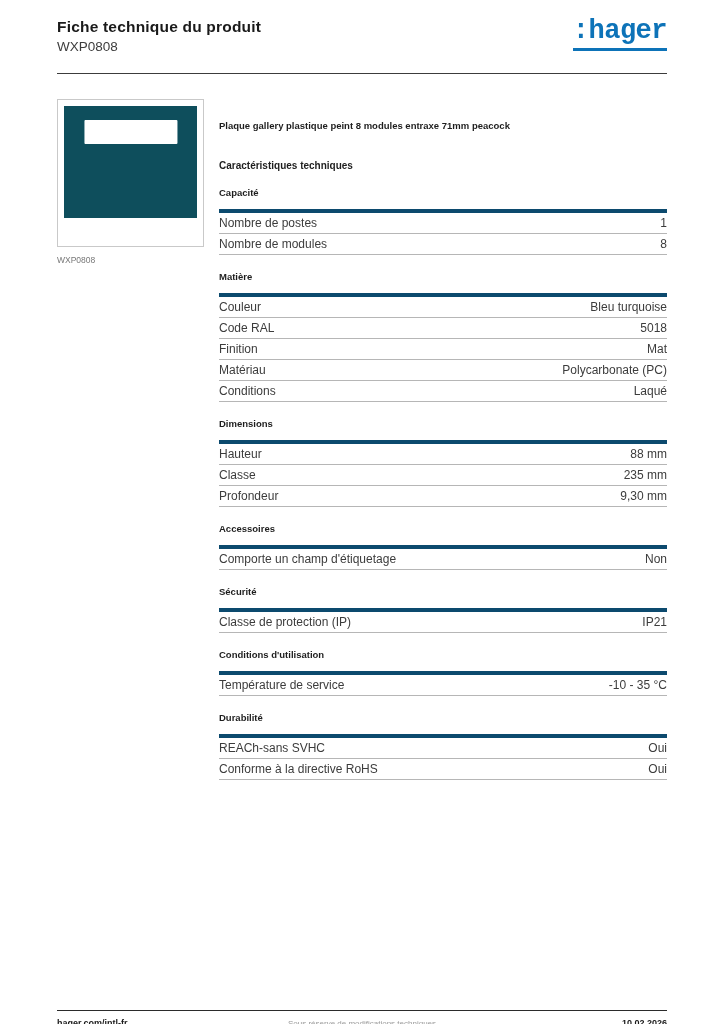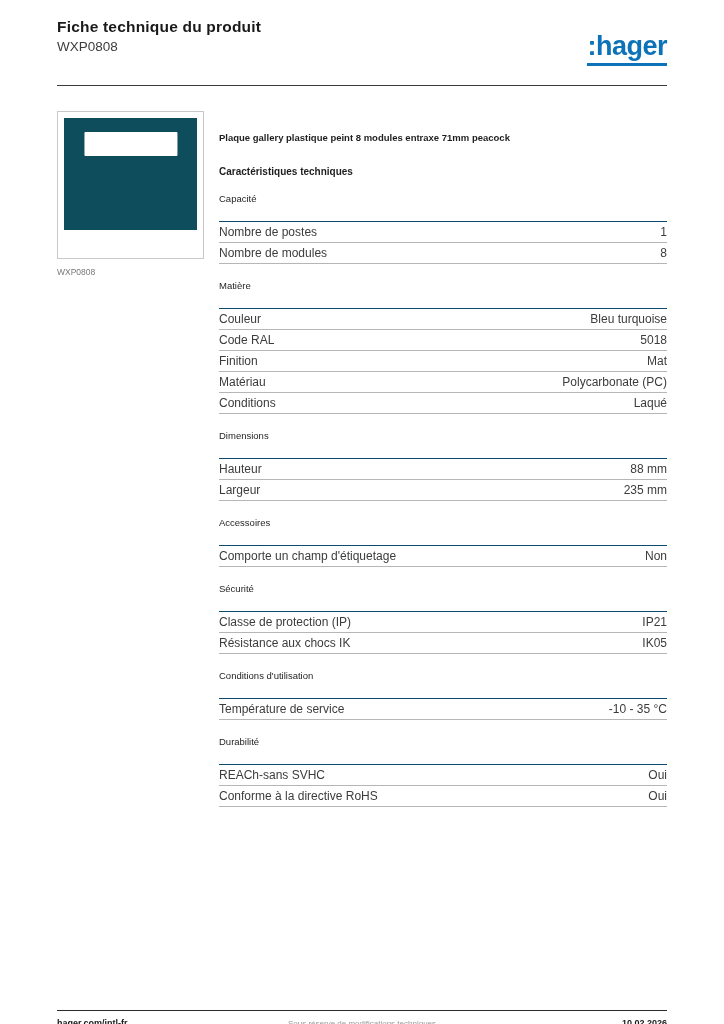--- a/index.html
+++ b/index.html
@@ -38,21 +38,22 @@
     margin-top:3px;
   }
   .logo{
     font-size:27px;
     font-weight:bold;
     color:var(--brand);
     line-height:1;
     letter-spacing:-0.5px;
     border-bottom:3px solid var(--brand);
     padding-bottom:3px;
-    margin-top:15px;
+    margin-top:0;
+    font-family:Liberation Mono, monospace;
   }
 
   
   .main{
     display:flex;
     margin:25px 57px 0 57px;
     gap:14px;
     align-items:flex-start;
   }
   .left-col{ width:148px; flex:0 0 148px; }
@@ -85,30 +86,30 @@
   .description{
     font-size:9.5px;
     font-weight:bold;
     color:#1e1e1e;
     margin-top:21px;
   }
   .tech-heading{
     font-size:10px;
     font-weight:bold;
     color:#1e1e1e;
-    margin-top:23px;
+    margin-top:29px;
   }
 
   .spec-section{ margin-top:16px; }
   .section-title{
     font-size:9.5px;
-    font-weight:normal;
+    font-weight:bold;
     color:#1e1e1e;
-    padding-bottom:17px;
-    border-bottom:1px solid #0c4a6e;
+    padding-bottom:11px;
+    border-bottom:4px solid #0c4a6e;
   }
   .spec-row{
     display:flex;
     justify-content:space-between;
     align-items:baseline;
     font-size:12px;
     color:#3c3c3c;
     padding:3px 0 3px 0;
     border-bottom:1px solid #b6b6b6;
   }
@@ -209,42 +210,42 @@
         </div>
       </div>
 
       <div class="spec-section">
         <div class="section-title">Dimensions</div>
         <div class="spec-row">
           <span class="spec-label">Hauteur</span>
           <span class="spec-value">88 mm</span>
         </div>
         <div class="spec-row">
-          <span class="spec-label">Largeur</span>
+          <span class="spec-label">Classe</span>
           <span class="spec-value">235 mm</span>
+        </div>
+        <div class="spec-row">
+          <span class="spec-label">Profondeur</span>
+          <span class="spec-value">9,30 mm</span>
         </div>
       </div>
 
       <div class="spec-section">
         <div class="section-title">Accessoires</div>
         <div class="spec-row">
           <span class="spec-label">Comporte un champ d'étiquetage</span>
           <span class="spec-value">Non</span>
         </div>
       </div>
 
       <div class="spec-section">
         <div class="section-title">Sécurité</div>
         <div class="spec-row">
           <span class="spec-label">Classe de protection (IP)</span>
           <span class="spec-value">IP21</span>
-        </div>
-        <div class="spec-row">
-          <span class="spec-label">Résistance aux chocs IK</span>
-          <span class="spec-value">IK05</span>
         </div>
       </div>
 
       <div class="spec-section">
         <div class="section-title">Conditions d'utilisation</div>
         <div class="spec-row">
           <span class="spec-label">Température de service</span>
           <span class="spec-value">-10 - 35 °C</span>
         </div>
       </div>

